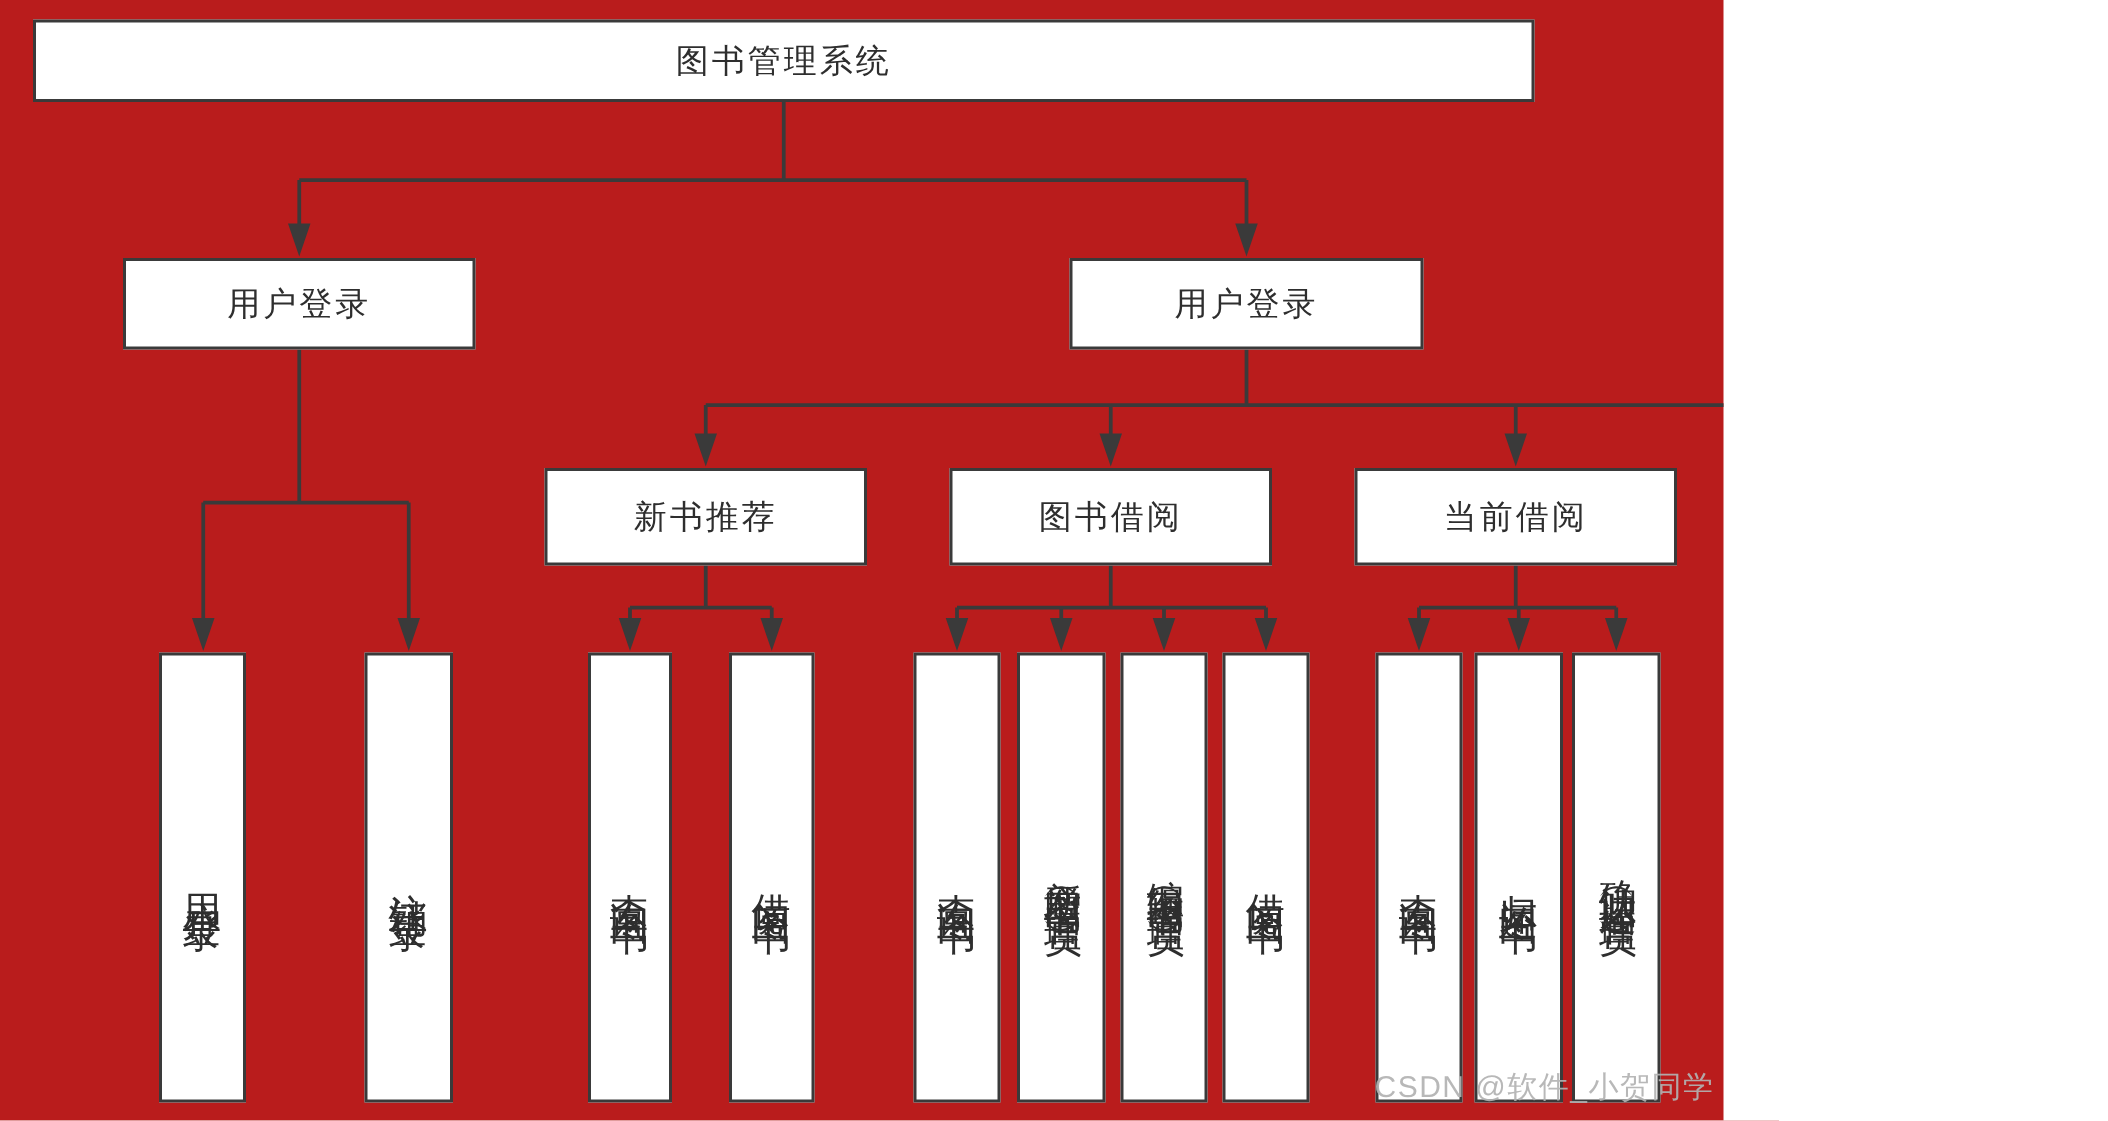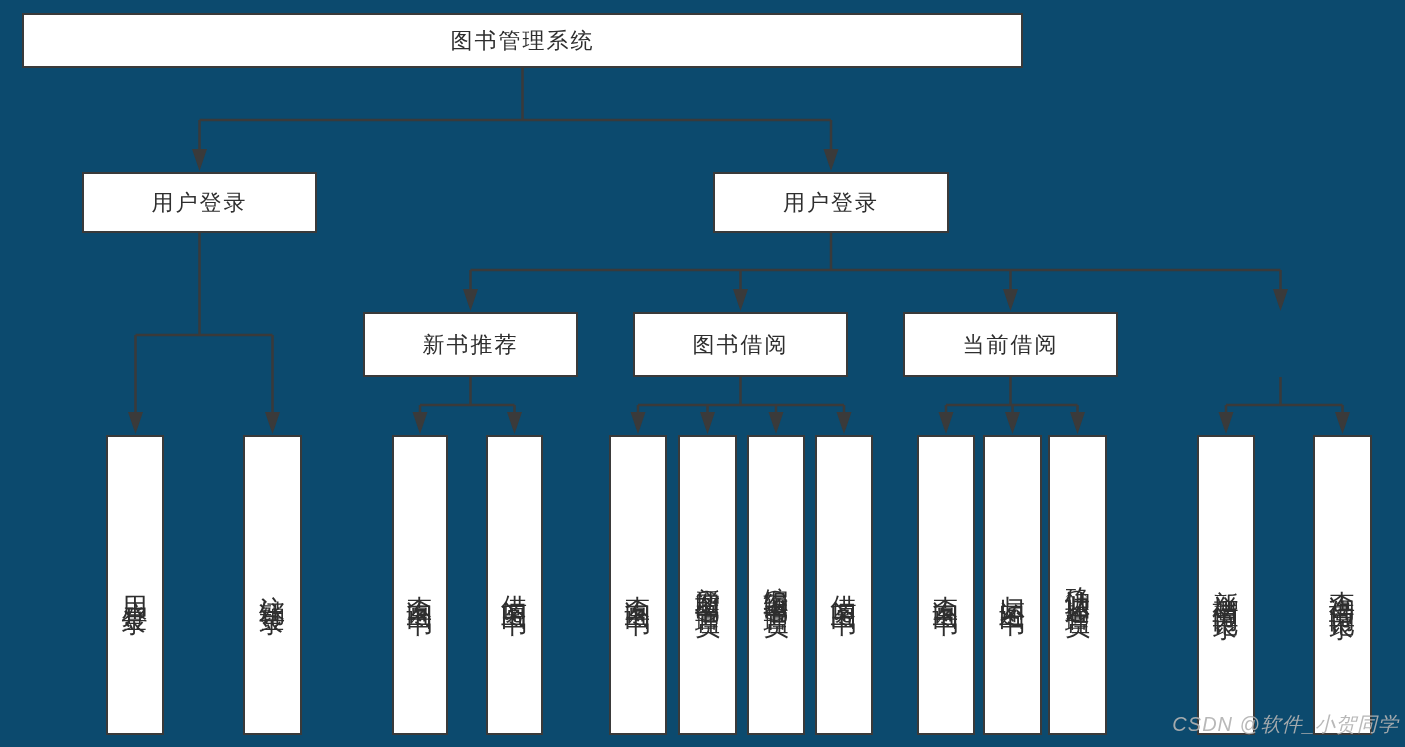--- a/index.html
+++ b/index.html
@@ -3,24 +3,25 @@
 <meta charset="utf-8">
 <style>
   html, body {
     margin: 0;
     padding: 0;
     background: #ffffff;
     font-family: "Liberation Sans", "DejaVu Sans", sans-serif;
   }
   #stage {
     position: relative;
-    width: 1405px;
+    width: 1121px;
     height: 747px;
-    background: #0c4a6e;
+    background: #b91c1c;
     overflow: hidden;
+    padding-left: 28px;
   }
   #connectors {
     position: absolute;
     left: 0;
     top: 0;
     width: 1405px;
     height: 747px;
   }
   .box {
     position: absolute;
@@ -49,21 +50,20 @@
   }
   .watermark {
     position: absolute;
     top: 711px;
     right: 6px;
     font-size: 20px;
     color: rgba(178, 178, 178, 0.92);
     letter-spacing: 1px;
     z-index: 5;
     white-space: nowrap;
-    font-style: italic;
   }
 </style>
 </head>
 <body>
 
 <div id="stage">
 
   <svg id="connectors" viewBox="0 0 1405 747" xmlns="http://www.w3.org/2000/svg">
     <g stroke="#3a3a3a" stroke-width="2.5" fill="none">
 

